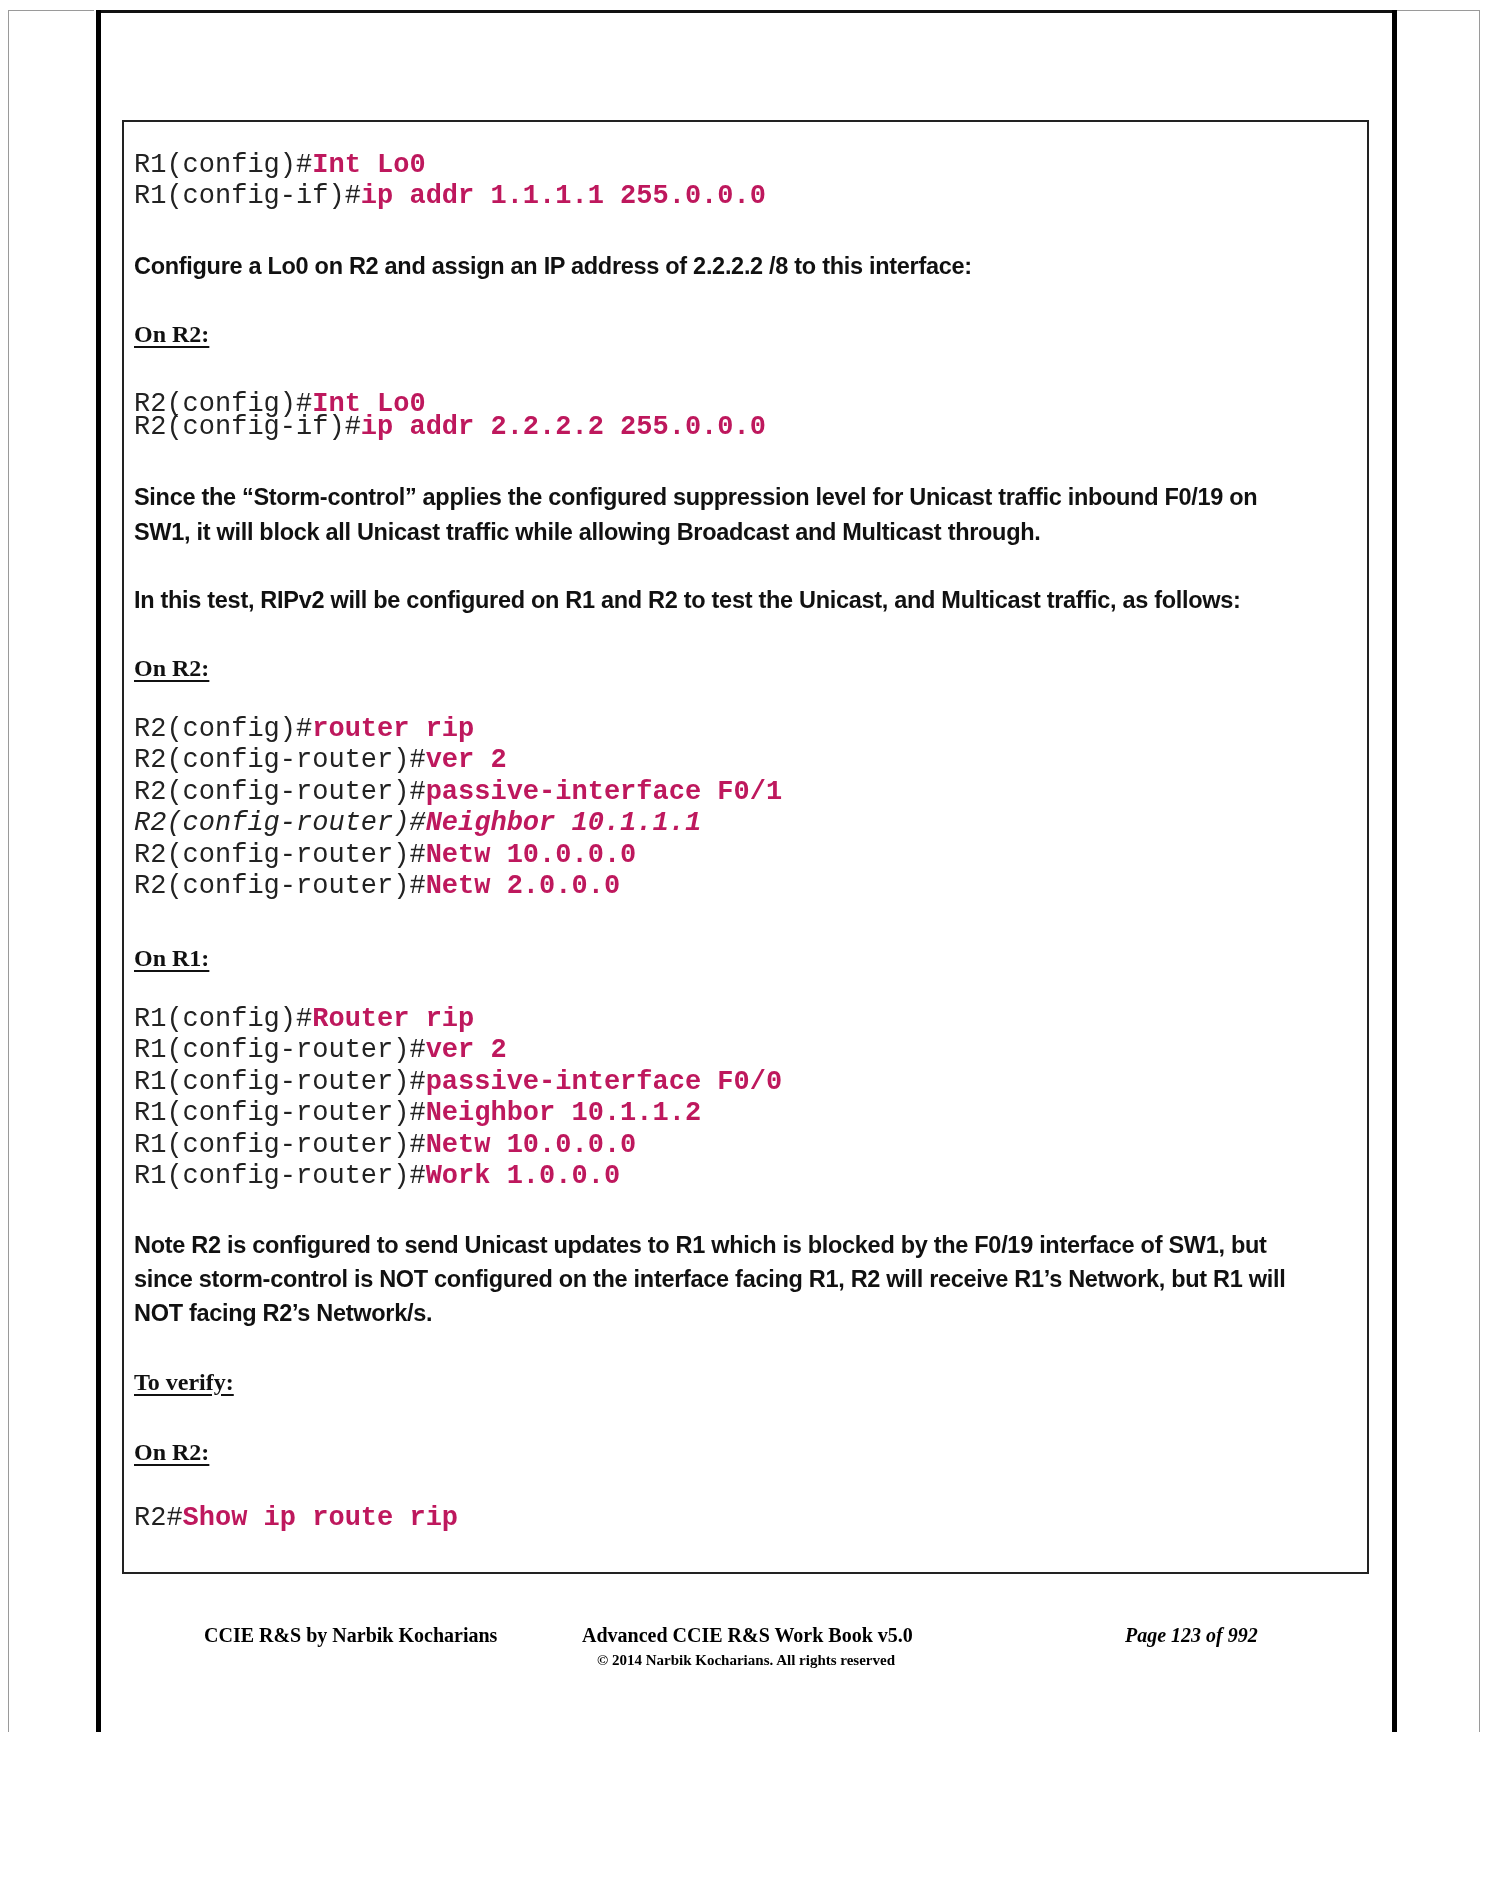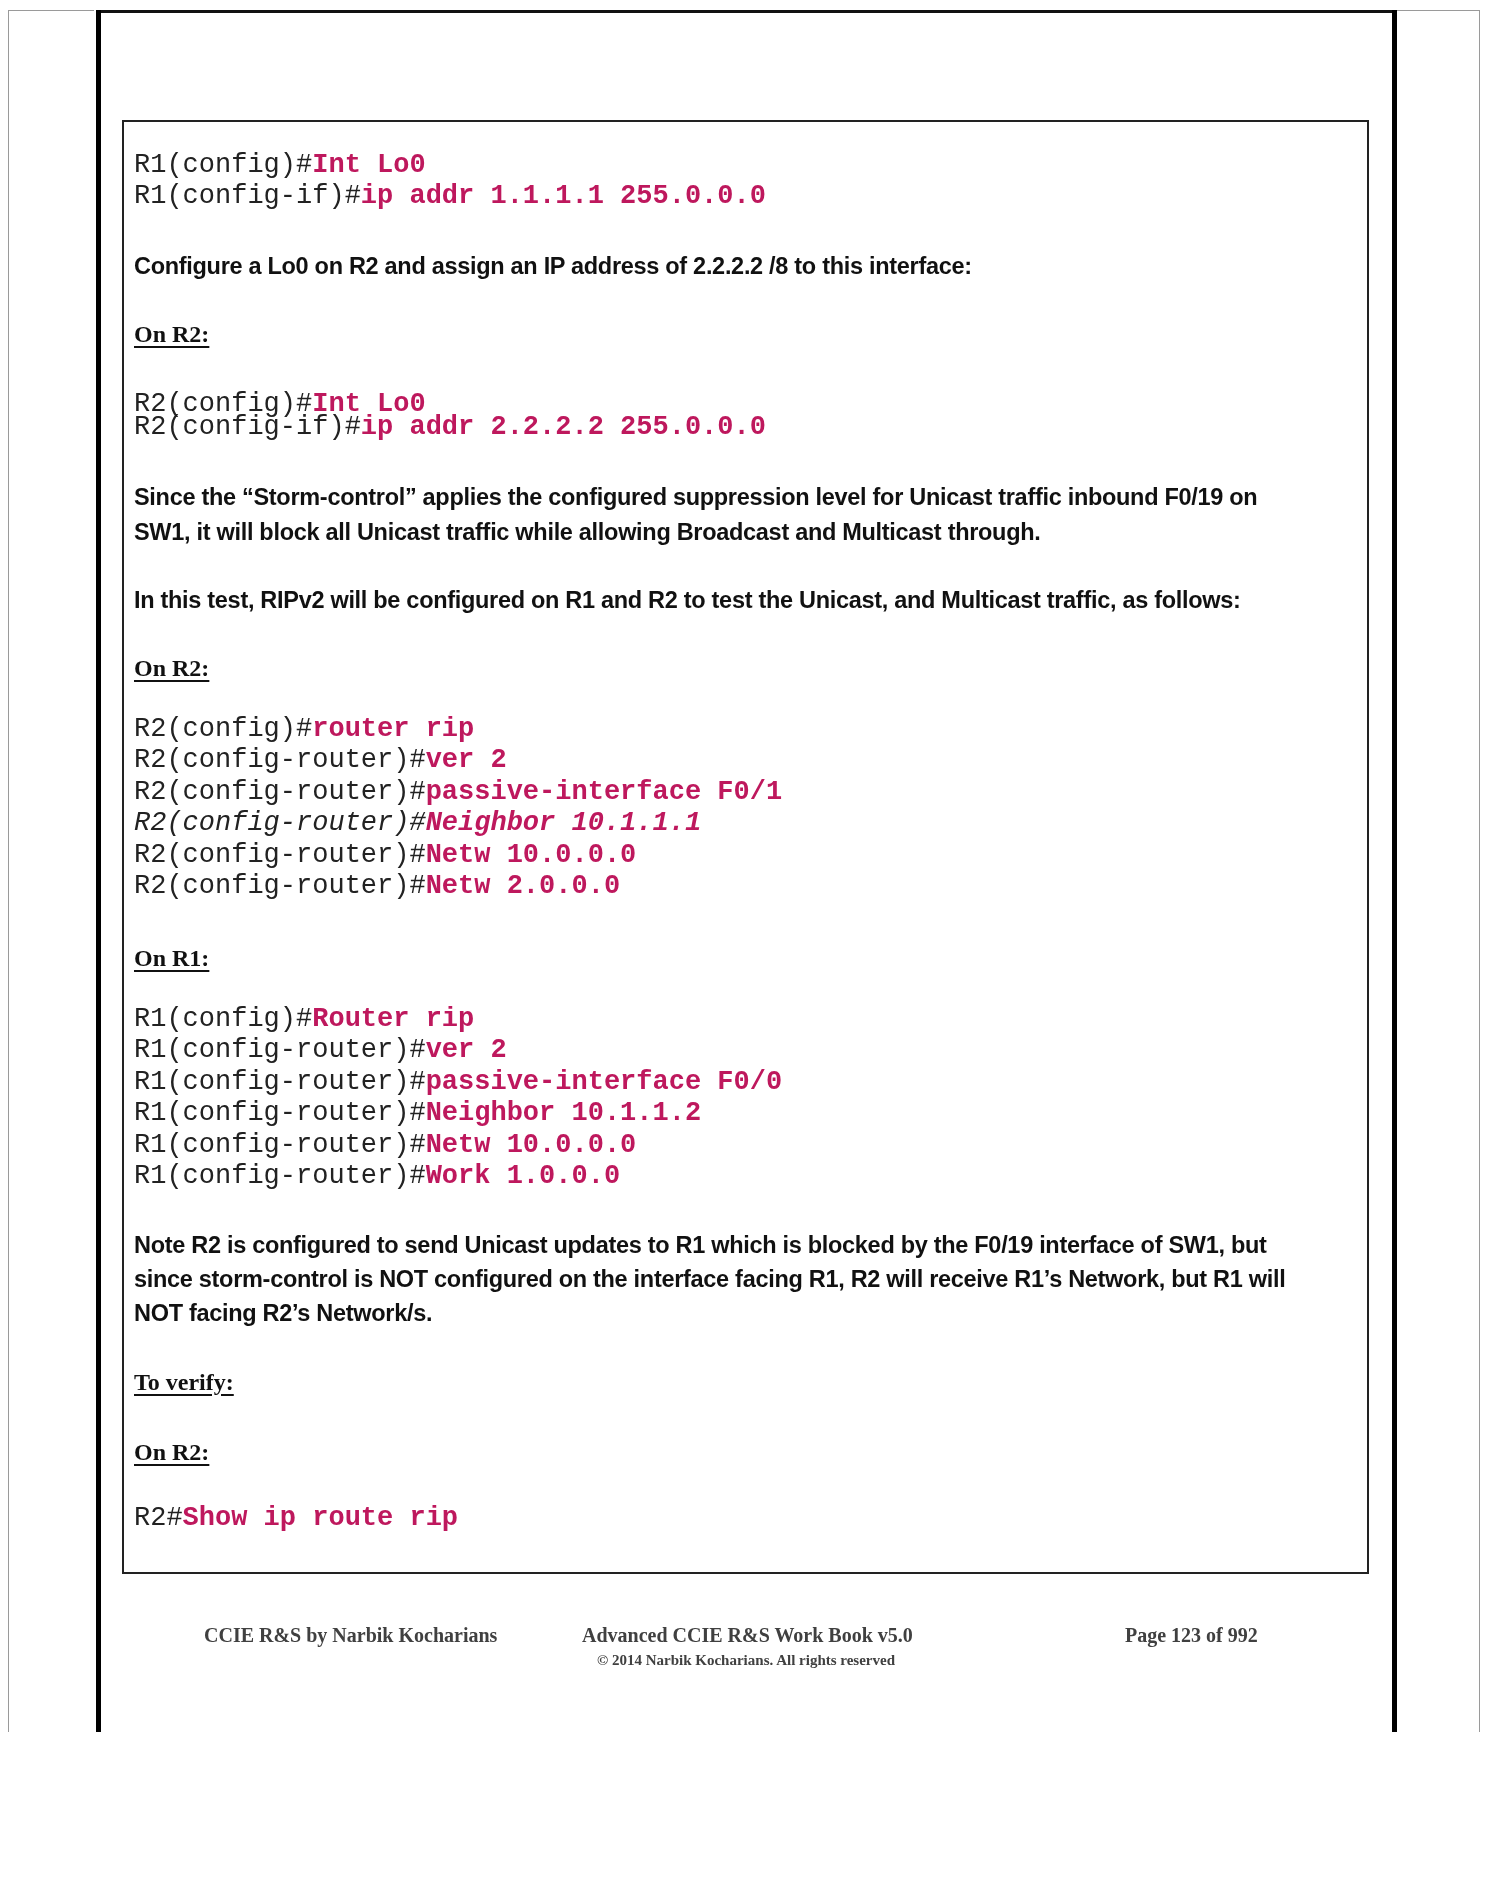--- a/index.html
+++ b/index.html
@@ -7,25 +7,25 @@
   .edge-thin { position:absolute; background:#9a9a9a; }
   .frame-top { position:absolute; left:97px; top:10px; width:1300px; height:3px; background:#111; }
   .frame-left { position:absolute; left:96px; top:10px; width:5px; height:1722px; background:#000; }
   .frame-right { position:absolute; left:1392px; top:10px; width:5px; height:1722px; background:#000; }
   .inner-box { position:absolute; left:122px; top:120px; width:1247px; height:1454px; border:2px solid #222; box-sizing:border-box; }
   .line { position:absolute; left:134px; white-space:pre; }
   .code { font-family:"Liberation Mono", monospace; font-size:27px; line-height:30px; color:#222; }
   .code b { font-weight:bold; color:#be185d; }
   .prose { font-family:"Liberation Sans", sans-serif; font-size:23.5px; font-weight:bold; line-height:30px; color:#111; letter-spacing:-0.3px; }
   .heading { font-family:Liberation Serif, serif; font-size:24px; font-weight:bold; text-decoration:underline; text-underline-offset:4px; line-height:34px; color:#111; }
-  .footer { position:absolute; font-family:"Liberation Serif", serif; font-weight:bold; color:#404040; white-space:pre; }
+  .footer { position:absolute; font-family:"Liberation Serif", serif; font-weight:bold; color:#000000; white-space:pre; }
   .footer.left { left:204px; top:1624px; font-size:20px; }
   .footer.center { left:582px; top:1624px; font-size:20px; }
   .footer.sub { left:597px; top:1652px; font-size:15px; }
-  .footer.right { left:1125px; top:1624px; font-size:20px; }
+  .footer.right { left:1125px; top:1624px; font-size:20px; font-style:italic; }
 </style>
 </head>
 <body>
 
 <div class="edge-thin" style="left:8px;top:10px;width:1px;height:1722px;"></div>
 <div class="edge-thin" style="left:1479px;top:10px;width:1px;height:1722px;"></div>
 <div class="edge-thin" style="left:8px;top:10px;width:86px;height:1px;"></div>
 <div class="edge-thin" style="left:1397px;top:10px;width:82px;height:1px;"></div>
 
 <div class="frame-top"></div>

